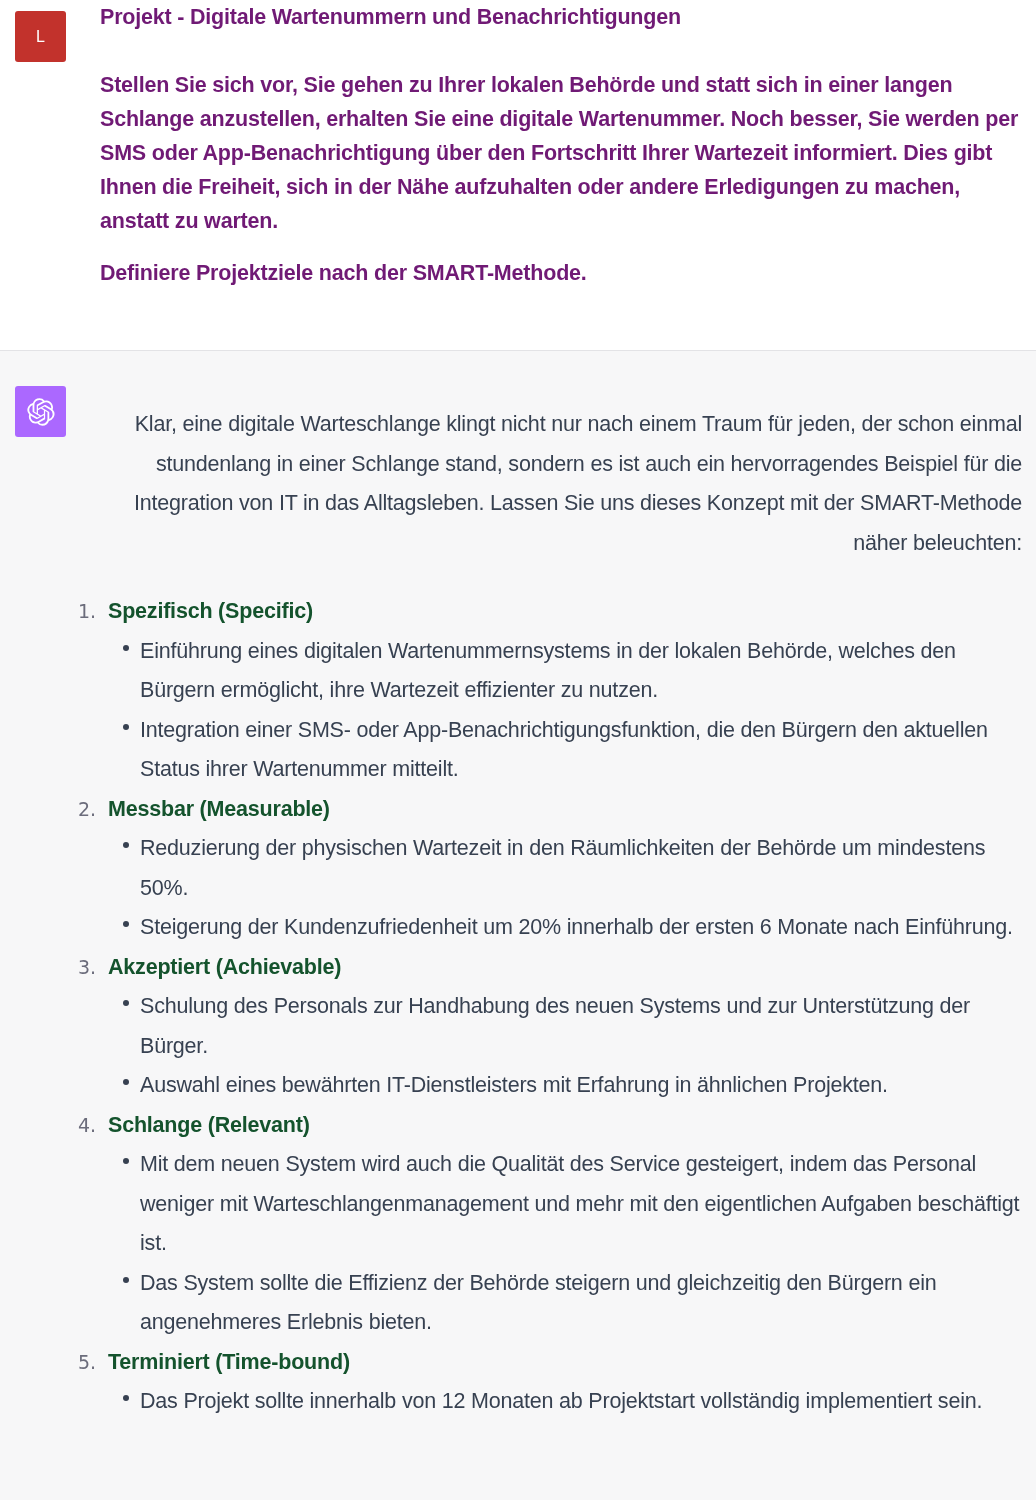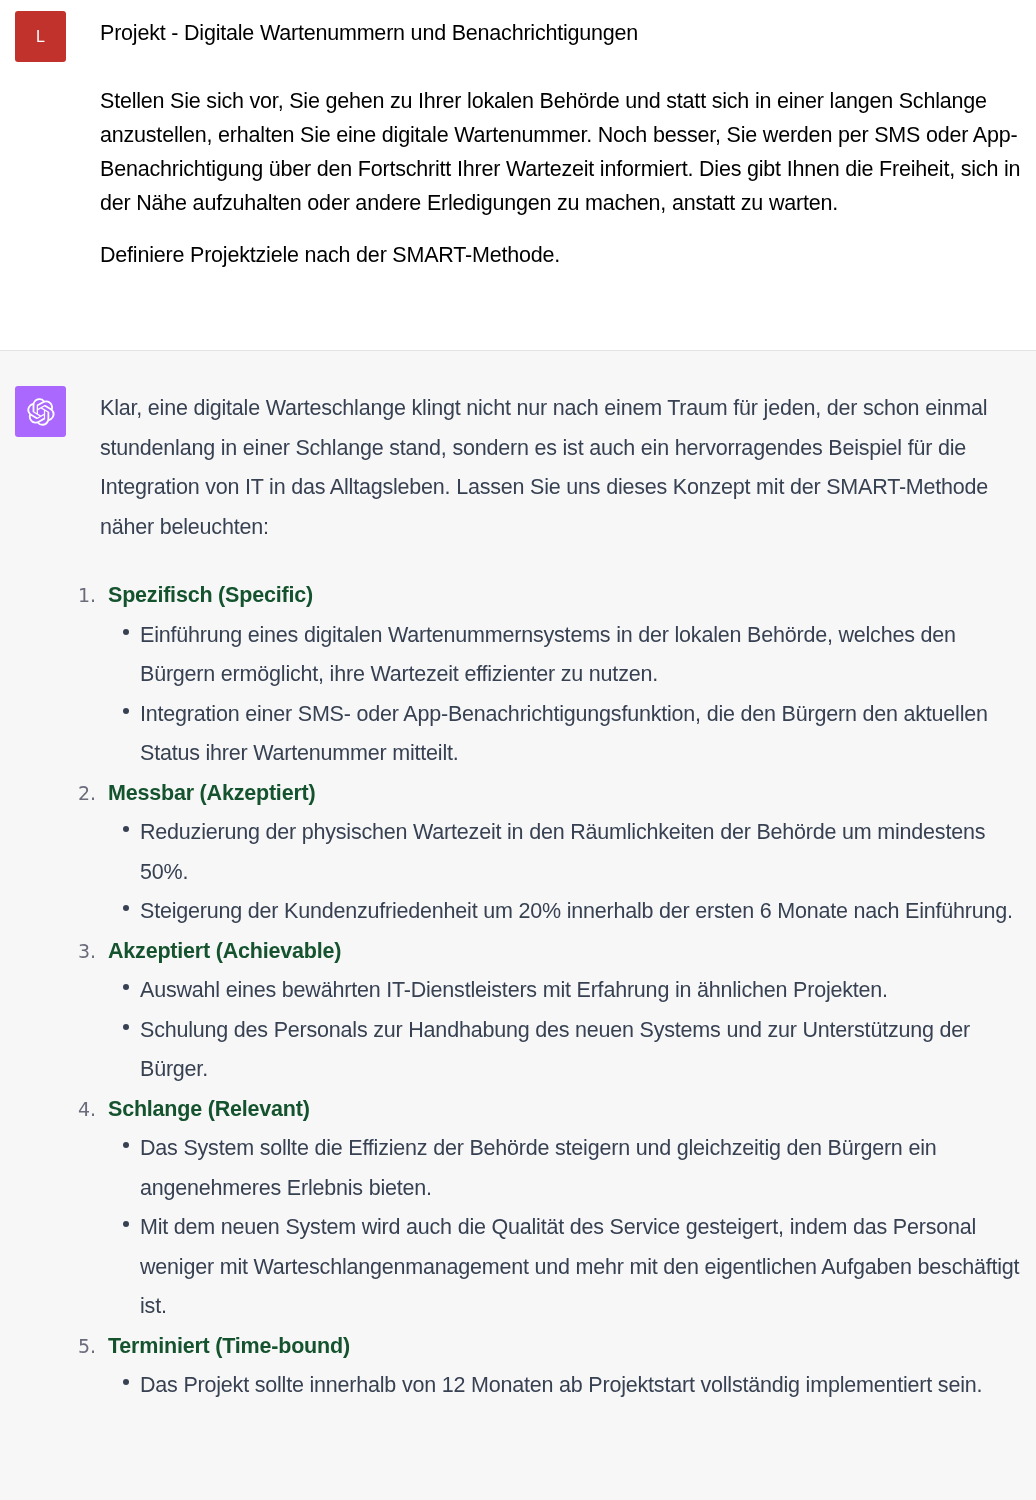--- a/index.html
+++ b/index.html
@@ -48,26 +48,26 @@
       background: #ab68ff;
     }
     .avatar-bot svg { width: 28px; height: 28px; }
     .content {
       position: absolute;
       left: 100px;
       right: 14px;
       font-size: 21.5px;
       letter-spacing: -0.2px;
     }
-    .user-content { top: 16px; line-height: 34px; color: #000000; }
+    .user-content { top: 0; line-height: 34px; color: #701a75; font-weight: bold; }
     .user-content p { margin: 0; }
     .user-content .title { margin-bottom: 34px; }
     .user-content .para { margin-bottom: 18px; }
     .bot-content { top: 38px; line-height: 39.5px; color: #374151; }
-    .bot-content p.intro { margin: 0 0 29px 0; }
+    .bot-content p.intro { margin: 16px 0 29px 0; text-align: right; }
     ol.smart {
       margin: 0;
       padding: 0;
       list-style: none;
     }
     ol.smart > li {
       position: relative;
       margin: 0;
       padding: 0 0 0 8px;
     }
@@ -128,40 +128,40 @@
       <li>
         <span class="num">1.</span>
         <span class="heading">Spezifisch (Specific)</span>
         <ul class="bullets">
           <li>Einführung eines digitalen Wartenummernsystems in der lokalen Behörde, welches den Bürgern ermöglicht, ihre Wartezeit effizienter zu nutzen.</li>
           <li>Integration einer SMS- oder App-Benachrichtigungsfunktion, die den Bürgern den aktuellen Status ihrer Wartenummer mitteilt.</li>
         </ul>
       </li>
       <li>
         <span class="num">2.</span>
-        <span class="heading">Messbar (Akzeptiert)</span>
+        <span class="heading">Messbar (Measurable)</span>
         <ul class="bullets">
           <li>Reduzierung der physischen Wartezeit in den Räumlichkeiten der Behörde um mindestens 50%.</li>
           <li>Steigerung der Kundenzufriedenheit um 20% innerhalb der ersten 6 Monate nach Einführung.</li>
         </ul>
       </li>
       <li>
         <span class="num">3.</span>
         <span class="heading">Akzeptiert (Achievable)</span>
         <ul class="bullets">
+          <li>Schulung des Personals zur Handhabung des neuen Systems und zur Unterstützung der Bürger.</li>
           <li>Auswahl eines bewährten IT-Dienstleisters mit Erfahrung in ähnlichen Projekten.</li>
-          <li>Schulung des Personals zur Handhabung des neuen Systems und zur Unterstützung der Bürger.</li>
         </ul>
       </li>
       <li>
         <span class="num">4.</span>
         <span class="heading">Schlange (Relevant)</span>
         <ul class="bullets">
+          <li>Mit dem neuen System wird auch die Qualität des Service gesteigert, indem das Personal weniger mit Warteschlangenmanagement und mehr mit den eigentlichen Aufgaben beschäftigt ist.</li>
           <li>Das System sollte die Effizienz der Behörde steigern und gleichzeitig den Bürgern ein angenehmeres Erlebnis bieten.</li>
-          <li>Mit dem neuen System wird auch die Qualität des Service gesteigert, indem das Personal weniger mit Warteschlangenmanagement und mehr mit den eigentlichen Aufgaben beschäftigt ist.</li>
         </ul>
       </li>
       <li>
         <span class="num">5.</span>
         <span class="heading">Terminiert (Time-bound)</span>
         <ul class="bullets">
           <li>Das Projekt sollte innerhalb von 12 Monaten ab Projektstart vollständig implementiert sein.</li>
         </ul>
       </li>
     </ol>

